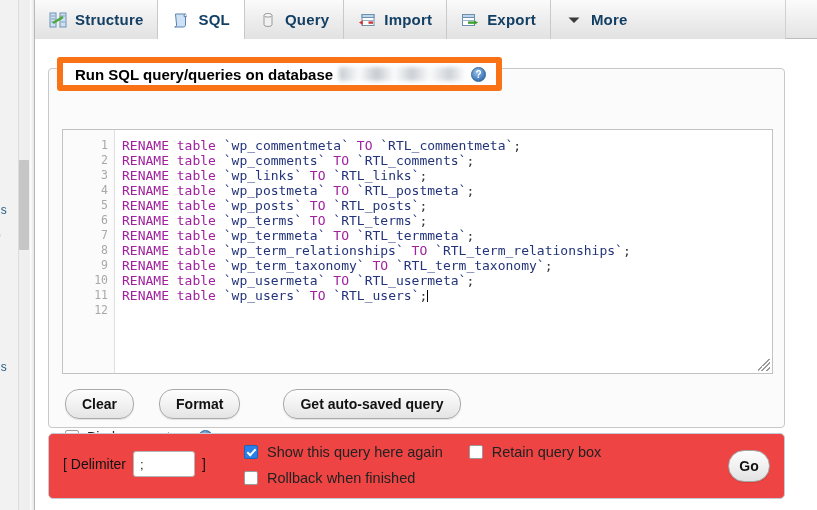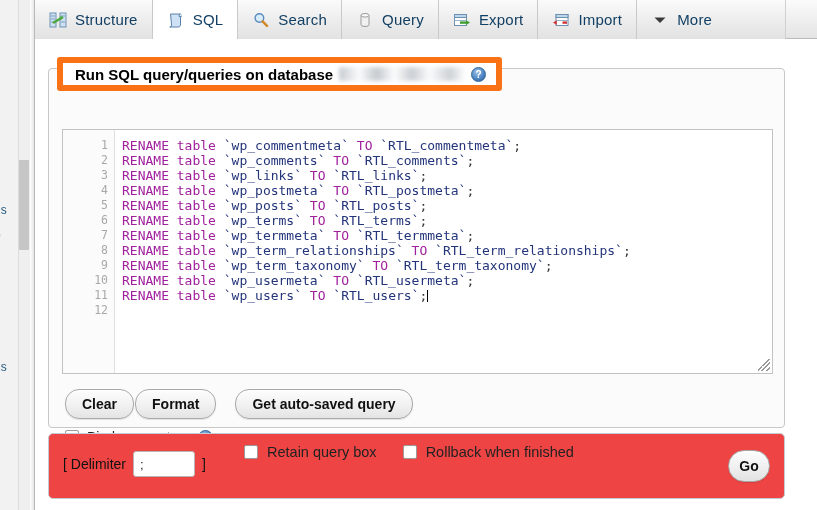--- a/index.html
+++ b/index.html
@@ -74,21 +74,21 @@
     display: flex;
     align-items: stretch;
   }
   .tab {
     display: flex;
     align-items: center;
     gap: 8px;
     padding: 0 14px;
     border-right: 1px solid #c9c9c9;
     color: #123f63;
-    font-weight: normal;
+    font-weight: bold;
     font-size: 15px;
     cursor: pointer;
     background: transparent;
     text-decoration: none;
     justify-content: flex-end;
   }
   .tab.active {
     background: #ffffff;
     border-bottom: 1px solid #ffffff;
     margin-bottom: -1px;
@@ -224,21 +224,21 @@
       linear-gradient(135deg, transparent 0 82%, #9a9a9a 82% 90%, transparent 90% 100%);
     cursor: nwse-resize;
   }
 
   
   #btn-row {
     position: absolute;
     left: 16px; top: 320px;
     display: flex;
     align-items: flex-start;
-    gap: 1px;
+    gap: 25px;
   }
   .pill-btn {
     background: linear-gradient(to bottom,#fdfdfd 0%,#f2f2f2 50%,#e4e4e4 100%);
     border: 1px solid #a9a9a9;
     border-radius: 14px;
     padding: 6px 16px;
     font-family: "Liberation Sans", sans-serif;
     font-size: 14px;
     font-weight: bold;
     color: #111;
@@ -394,64 +394,55 @@
     <div class="tab active">
       <span class="ticon">
         <svg viewBox="0 0 18 18" width="18" height="18">
           <path d="M3.5 3 h10 a2 2 0 0 1 0 2.6 v8.6 a2.2 2.2 0 0 1 -2.2 1.8 h-8.6 a1.9 1.9 0 0 0 1.9 -1.9 z" fill="#cfe2f5" stroke="#5a82ab"></path>
           <path d="M13.5 3 a2 2 0 0 0 -1.4 2.6 h2.6" fill="#eaf3fc" stroke="#5a82ab"></path>
         </svg>
       </span>
       <span class="tab-label">SQL</span>
     </div>
 
-    <div class="tab">
-      <span class="ticon">
-        <svg viewBox="0 0 18 18" width="18" height="18">
-          <circle cx="7.4" cy="7" r="4.3" fill="#d9ecfb" stroke="#5b8bbd" stroke-width="1.4"></circle>
-          <line x1="10.6" y1="10.4" x2="15" y2="14.8" stroke="#d08a2e" stroke-width="2.6" stroke-linecap="round"></line>
-        </svg>
-      </span>
-      <span class="tab-label">Search</span>
-    </div>
 
     <div class="tab">
       <span class="ticon">
         <svg viewBox="0 0 18 18" width="18" height="18">
           <path d="M5 4.3 h8 v9.4 a4 1.8 0 0 1 -8 0 z" fill="#f1f1f1" stroke="#9b9b9b"></path>
           <ellipse cx="9" cy="4.3" rx="4" ry="1.8" fill="#fafafa" stroke="#9b9b9b"></ellipse>
         </svg>
       </span>
       <span class="tab-label">Query</span>
+    </div>
+
+    <div class="tab">
+      <span class="ticon">
+        <svg viewBox="0 0 18 18" width="18" height="18">
+          <rect x="4" y="3.5" width="12" height="11" fill="#ffffff" stroke="#6d8fb0"></rect>
+          <rect x="4" y="3.5" width="12" height="3" fill="#bcd6ec" stroke="#6d8fb0"></rect>
+          <line x1="4" y1="9.5" x2="16" y2="9.5" stroke="#9ab4cd"></line>
+          <path d="M10.5 11.6 h4.5" stroke="#d03434" stroke-width="2.4"></path>
+          <path d="M1 11.6 l3.8 -2.3 v4.6 z" fill="#d03434"></path>
+        </svg>
+      </span>
+      <span class="tab-label">Import</span>
     </div>
 
     <div class="tab">
       <span class="ticon">
         <svg viewBox="0 0 18 18" width="18" height="18">
           <rect x="1.5" y="3.5" width="12" height="11" fill="#ffffff" stroke="#6d8fb0"></rect>
           <rect x="1.5" y="3.5" width="12" height="3" fill="#bcd6ec" stroke="#6d8fb0"></rect>
           <line x1="1.5" y1="9.5" x2="13.5" y2="9.5" stroke="#9ab4cd"></line>
           <path d="M7 11.6 h7" stroke="#3f9e30" stroke-width="2.4"></path>
           <path d="M17 11.6 l-3.8 -2.3 v4.6 z" fill="#3f9e30"></path>
         </svg>
       </span>
       <span class="tab-label">Export</span>
-    </div>
-
-    <div class="tab">
-      <span class="ticon">
-        <svg viewBox="0 0 18 18" width="18" height="18">
-          <rect x="4" y="3.5" width="12" height="11" fill="#ffffff" stroke="#6d8fb0"></rect>
-          <rect x="4" y="3.5" width="12" height="3" fill="#bcd6ec" stroke="#6d8fb0"></rect>
-          <line x1="4" y1="9.5" x2="16" y2="9.5" stroke="#9ab4cd"></line>
-          <path d="M10.5 11.6 h4.5" stroke="#d03434" stroke-width="2.4"></path>
-          <path d="M1 11.6 l3.8 -2.3 v4.6 z" fill="#d03434"></path>
-        </svg>
-      </span>
-      <span class="tab-label">Import</span>
     </div>
 
     <div class="tab" style="border-right:none;">
       <span class="ticon">
         <svg viewBox="0 0 18 18" width="18" height="18">
           <path d="M3.5 6.5 h11 l-5.5 5.5 z" fill="#3a3a3a"></path>
         </svg>
       </span>
       <span class="tab-label">More</span>
     </div>
@@ -517,20 +508,24 @@
     <div id="options-bar">
 
       <div id="delimiter-group">
         <span>[ Delimiter</span>
         <input id="delimiter-input" type="text" value=";" style="">
         <span>]</span>
       </div>
 
       <div id="opt-checks">
         <div class="opt-item">
+          <span class="cbx on"></span>
+          <span class="cbx-label">Show this query here again</span>
+        </div>
+        <div class="opt-item">
           <span class="cbx"></span>
           <span class="cbx-label">Retain query box</span>
         </div>
         <div class="opt-item">
           <span class="cbx"></span>
           <span class="cbx-label">Rollback when finished</span>
         </div>
       </div>
 
       <button id="go-btn">Go</button>

